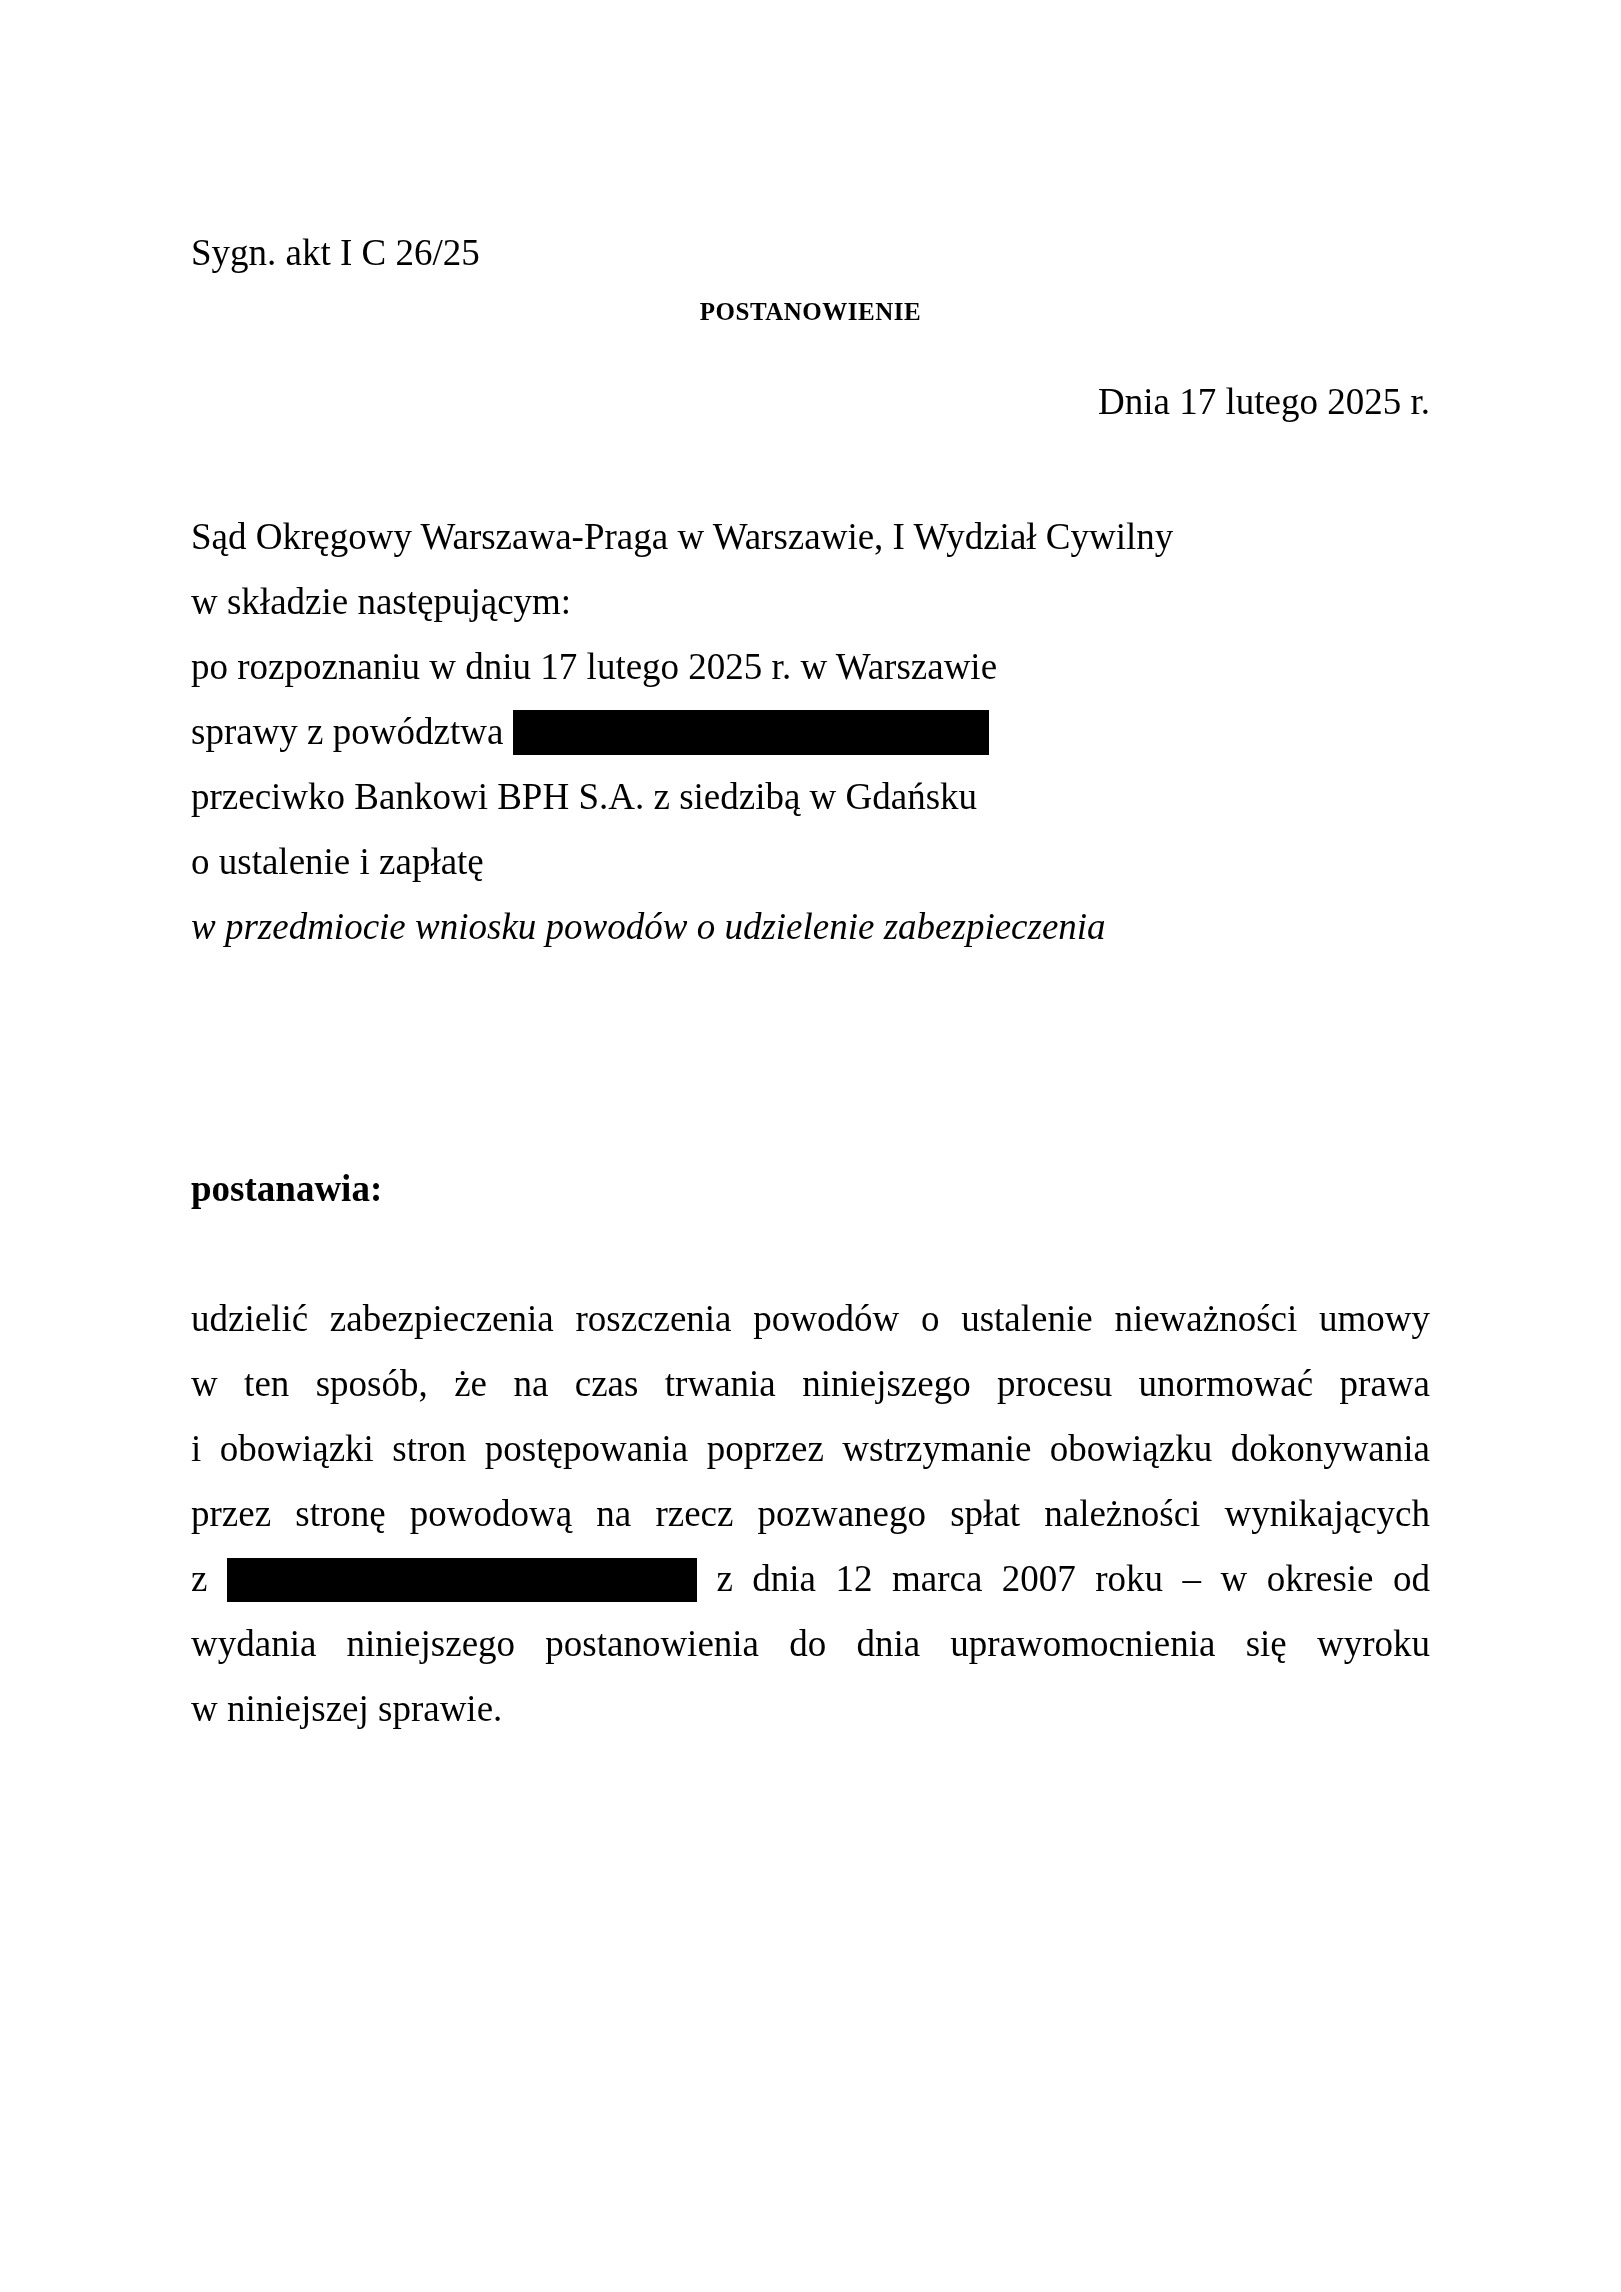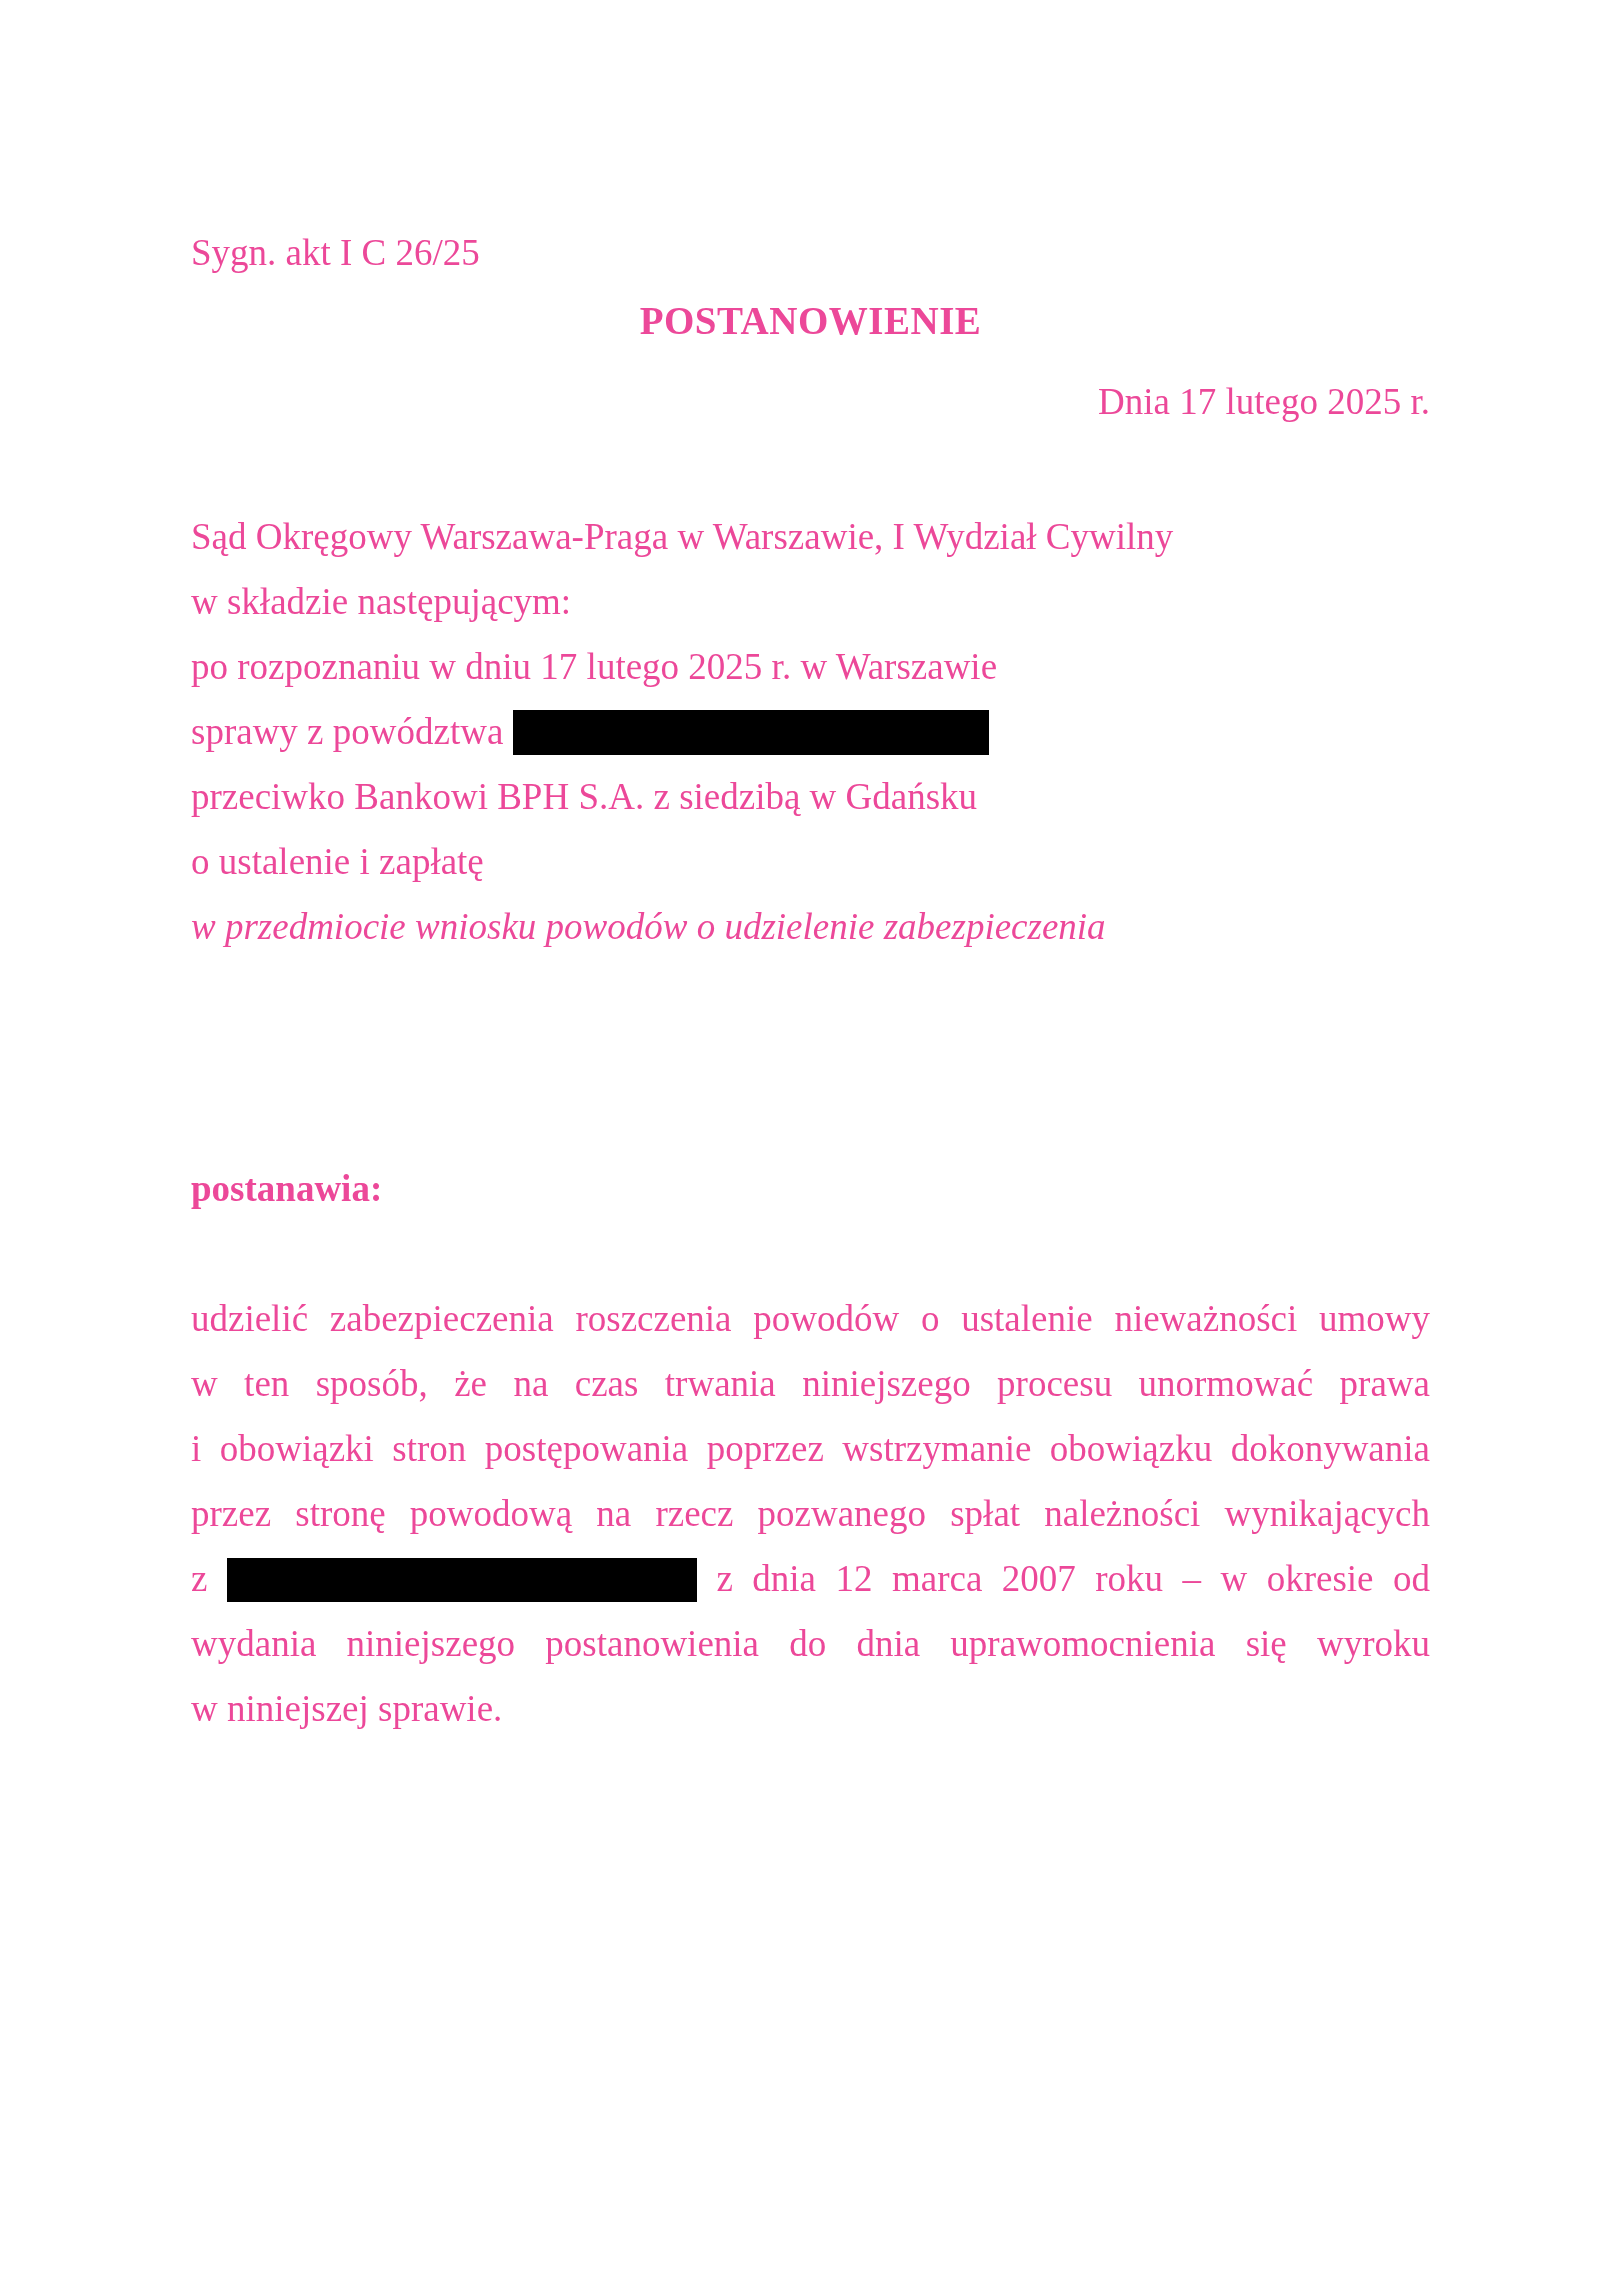--- a/index.html
+++ b/index.html
@@ -7,37 +7,37 @@
     padding: 0;
     background: #ffffff;
   }
   .page {
     position: relative;
     width: 1621px;
     height: 2106px;
     background: #ffffff;
     overflow: hidden;
     font-family: "Liberation Serif", "DejaVu Serif", serif;
-    color: #ec4899;
+    color: #000000;
     font-size: 37px;
   }
   .abs { position: absolute; }
 
   .case-number {
     left: 191px;
     top: 231px;
     white-space: nowrap;
   }
   .doc-title {
     left: 0;
     right: 0;
     top: 298px;
     text-align: center;
     font-weight: bold;
-    font-size: 39px;
+    font-size: 25px;
     letter-spacing: 0.5px;
   }
   .doc-date {
     left: 191px;
     right: 191px;
     top: 380px;
     text-align: right;
     white-space: nowrap;
   }
 

